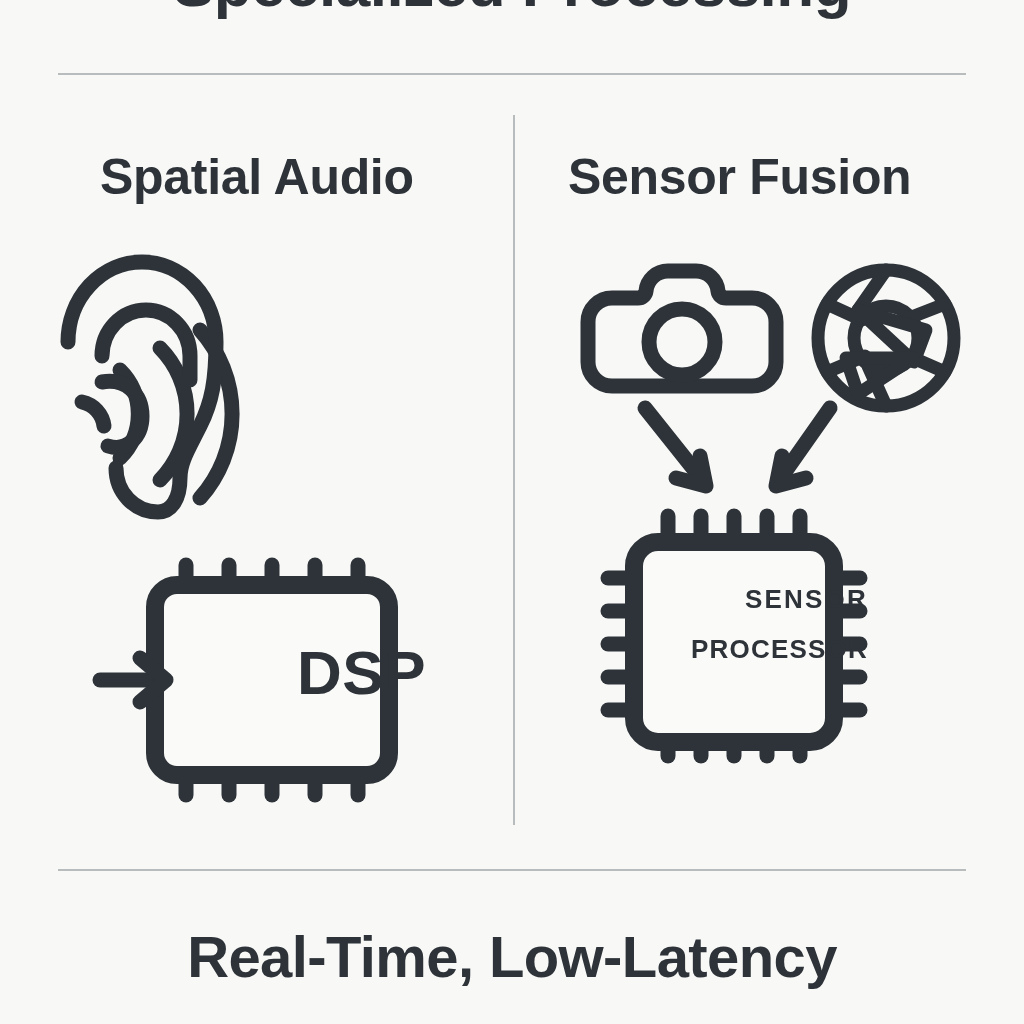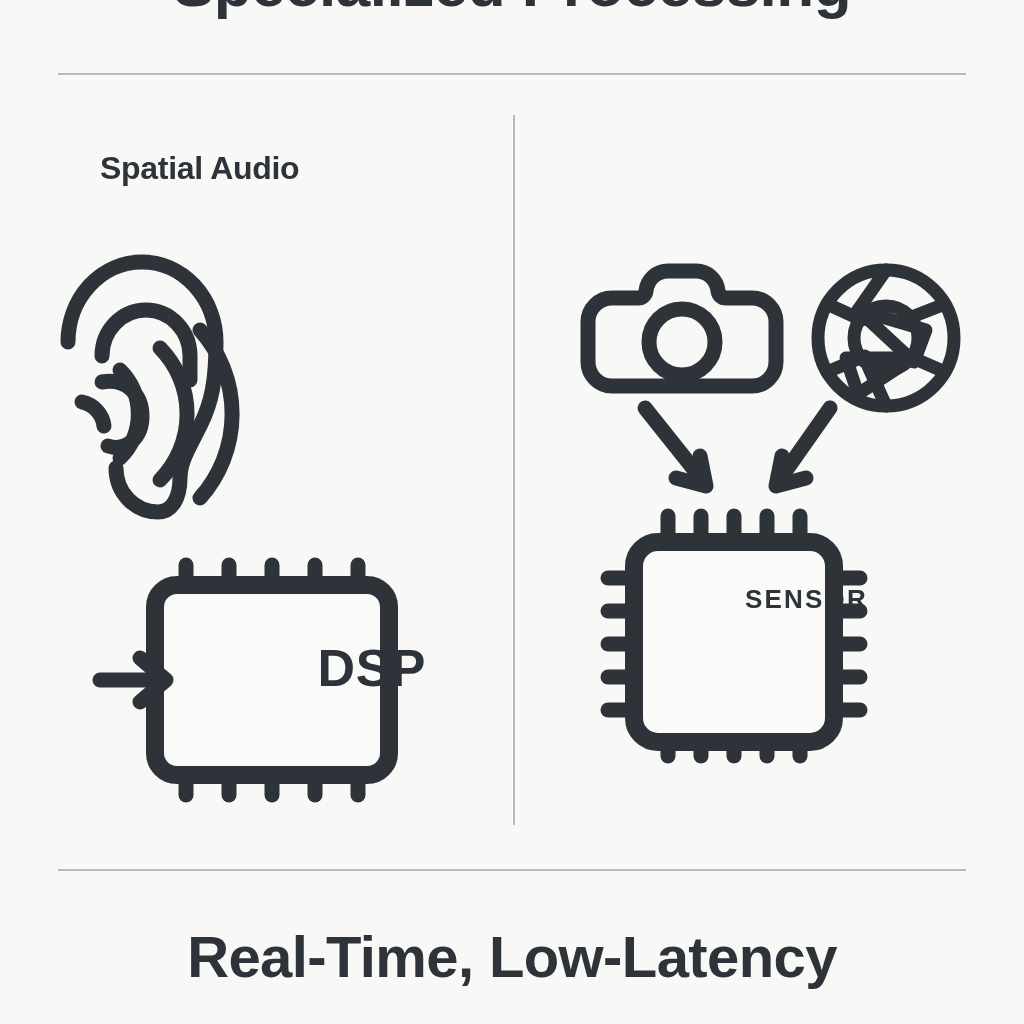--- a/index.html
+++ b/index.html
@@ -52,21 +52,21 @@
     left: 513px;
     top: 115px;
     width: 2px;
     height: 710px;
     background: #b9bcbd;
   }
 
   
   .col-heading {
     position: absolute;
-    font-size: 32px;
+    font-size: 50px;
     font-weight: 600;
     letter-spacing: -0.3px;
     color: #2d3339;
     white-space: nowrap;
     line-height: 1;
     text-align: center;
   }
   .col-heading.left  { left: 100px; top: 152px; }
   .col-heading.right { left: 568px; top: 152px; }
 
@@ -90,21 +90,21 @@
   .chip-label {
     position: absolute;
     text-align: right;
     color: #2d3339;
     pointer-events: none;
   }
   .dsp-label {
     left: 186px;
     top: 412px;
     width: 180px;
-    font-size: 52px;
+    font-size: 62px;
     font-weight: 600;
     letter-spacing: 0.5px;
     line-height: 1;
   }
   .sfp-label {
     left: 120px;
     top: 344px;
     width: 220px;
     font-size: 26px;
     font-weight: 700;
@@ -133,20 +133,21 @@
 
 <div id="root">
 
   <div class="title">Specialized Processing</div>
 
   <div class="hrule top"></div>
   <div class="hrule bottom"></div>
   <div class="vrule"></div>
 
   <div class="col-heading left">Spatial Audio</div>
+  <div class="col-heading right">Sensor Fusion</div>
 
   <div class="panel audio">
 
     <svg class="art" width="450" height="600" viewBox="0 0 450 600">
       <g fill="none" stroke="#2d3339" stroke-linecap="round" stroke-linejoin="round">
 
         <g stroke-width="15">
           <path d="M 22 172 A 28 28 0 0 1 44 196"></path>
           <path d="M 60 140 A 62 62 0 0 1 60 228"></path>
           <path d="M 100 118 A 94 94 0 0 1 100 250"></path>
@@ -291,18 +292,19 @@
           <line x1="298" y1="414" x2="332" y2="414"></line>
           <line x1="298" y1="447" x2="332" y2="447"></line>
           <line x1="298" y1="480" x2="332" y2="480"></line>
         </g>
         <rect x="106" y="312" width="200" height="200" rx="24" ry="24" stroke-width="18" fill="#fafaf8"></rect>
       </g>
     </svg>
 
     <div class="chip-label sfp-label">
       <div class="l1">SENSOR</div>
+      <div class="l3">PROCESSOR</div>
     </div>
   </div>
 
   <div class="footer">Real-Time, Low-Latency</div>
 
 </div>
 
 </body></html>

